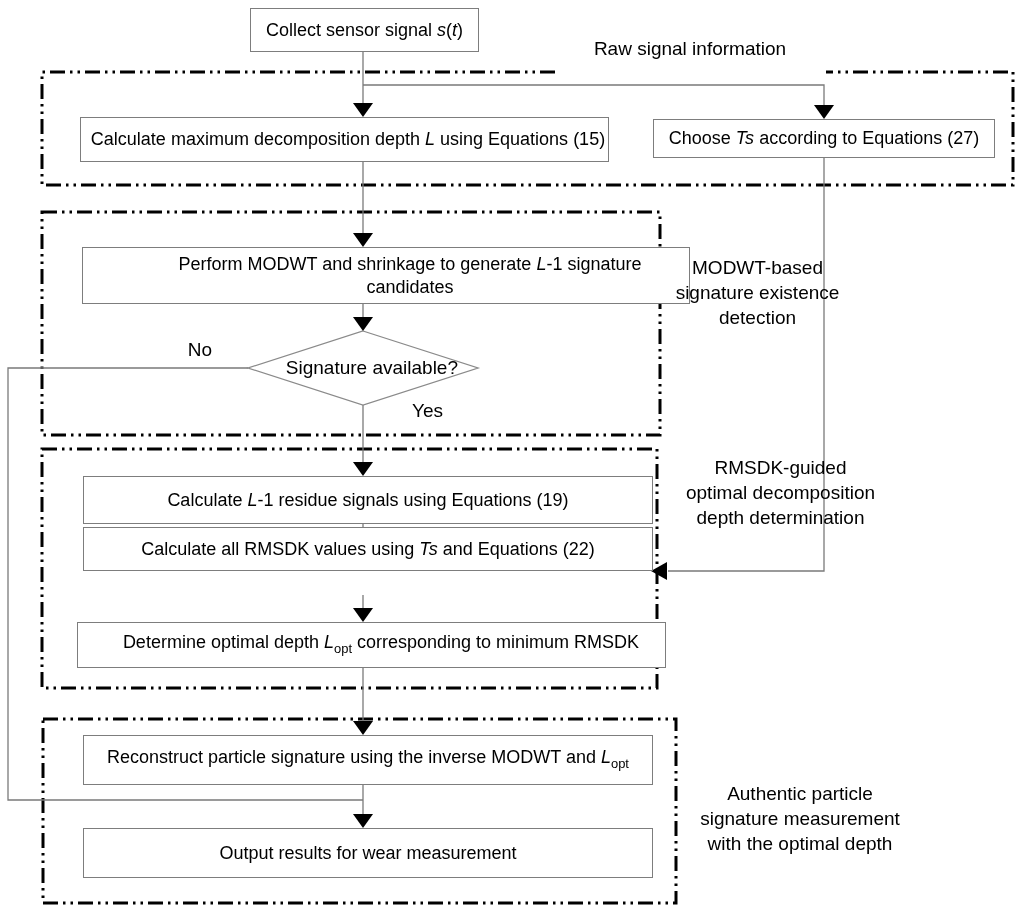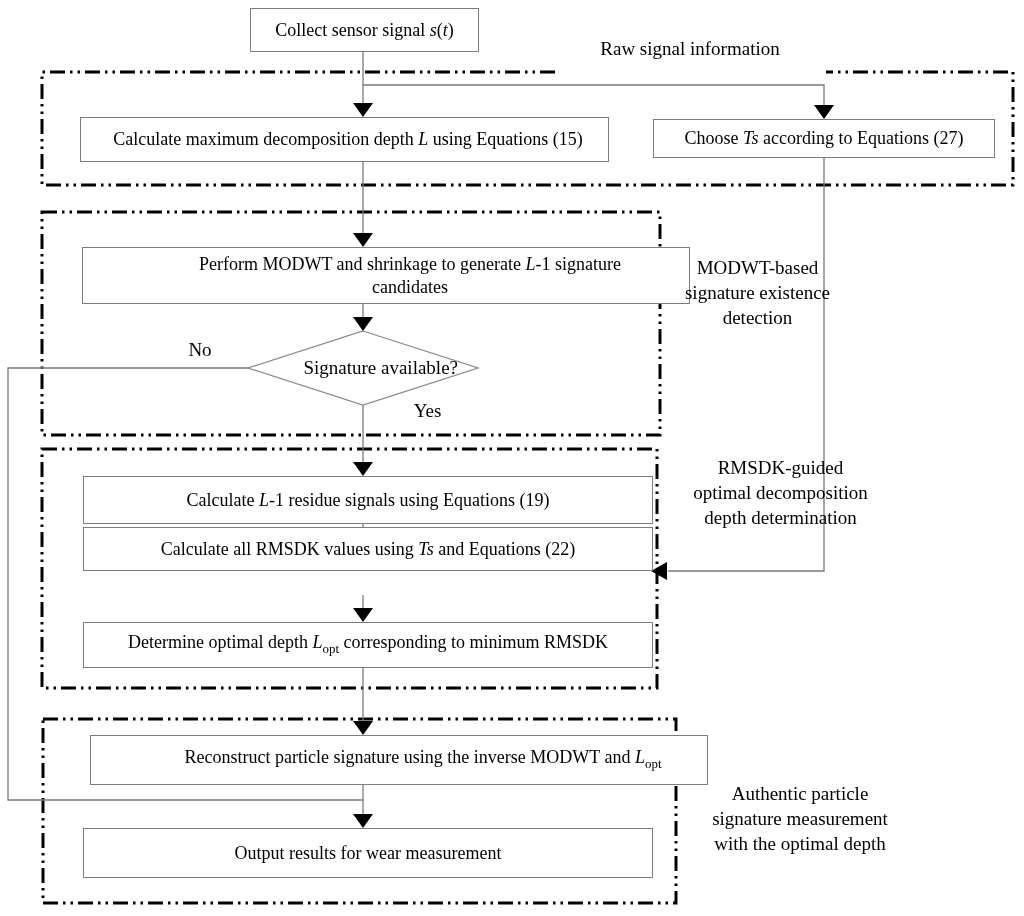--- a/index.html
+++ b/index.html
@@ -1,20 +1,20 @@
 <!DOCTYPE html>
 <html><head>
 <meta charset="utf-8">
 <style>
   html,body{margin:0;padding:0;background:#ffffff;}
   #canvas{
     position:relative;
     width:1024px;height:916px;
     background:#ffffff;
-    font-family:Liberation Serif, serif;
+    font-family:Liberation Sans, sans-serif;
     color:#000;
     overflow:hidden;
   }
   #wires{position:absolute;left:0;top:0;width:1024px;height:916px;}
   .box{
     position:absolute;
     background:#ffffff;
     border:1.4px solid #7d7d7d;
     display:flex;align-items:center;justify-content:center;
     text-align:center;
@@ -100,25 +100,25 @@
   <div class="decision-text"><span>Signature available?</span></div>
 
   <div class="box" style="left:83px;top:476px;width:568px;height:46px;">
     <span class="inner"><span>Calculate </span><span class="it">L</span><span>-1 residue signals using Equations (19)</span></span>
   </div>
 
   <div class="box" style="left:83px;top:527px;width:568px;height:42px;">
     <span class="inner"><span>Calculate all RMSDK values using </span><span class="it">Ts</span><span> and Equations (22)</span></span>
   </div>
 
-  <div class="box" style="left:83px;top:622px;width:568px;height:44px;">
+  <div class="box" style="left:77px;top:622px;width:568px;height:44px;padding-left:19px;">
     <span class="inner"><span>Determine optimal depth </span><span class="it">L</span><sub>opt</sub><span> corresponding to minimum RMSDK</span></span>
   </div>
 
-  <div class="box" style="left:90px;top:735px;width:568px;height:48px;padding-left:48px;">
+  <div class="box" style="left:83px;top:735px;width:568px;height:48px;">
     <span class="inner"><span>Reconstruct particle signature using the inverse MODWT and </span><span class="it">L</span><sub>opt</sub></span>
   </div>
 
   <div class="box" style="left:83px;top:828px;width:568px;height:48px;">
     <span class="inner"><span>Output results for wear measurement</span></span>
   </div>
 
   <div class="branch" style="left:175px;top:339px;width:50px;">No</div>
   <div class="branch" style="left:400px;top:400px;width:55px;">Yes</div>
 

